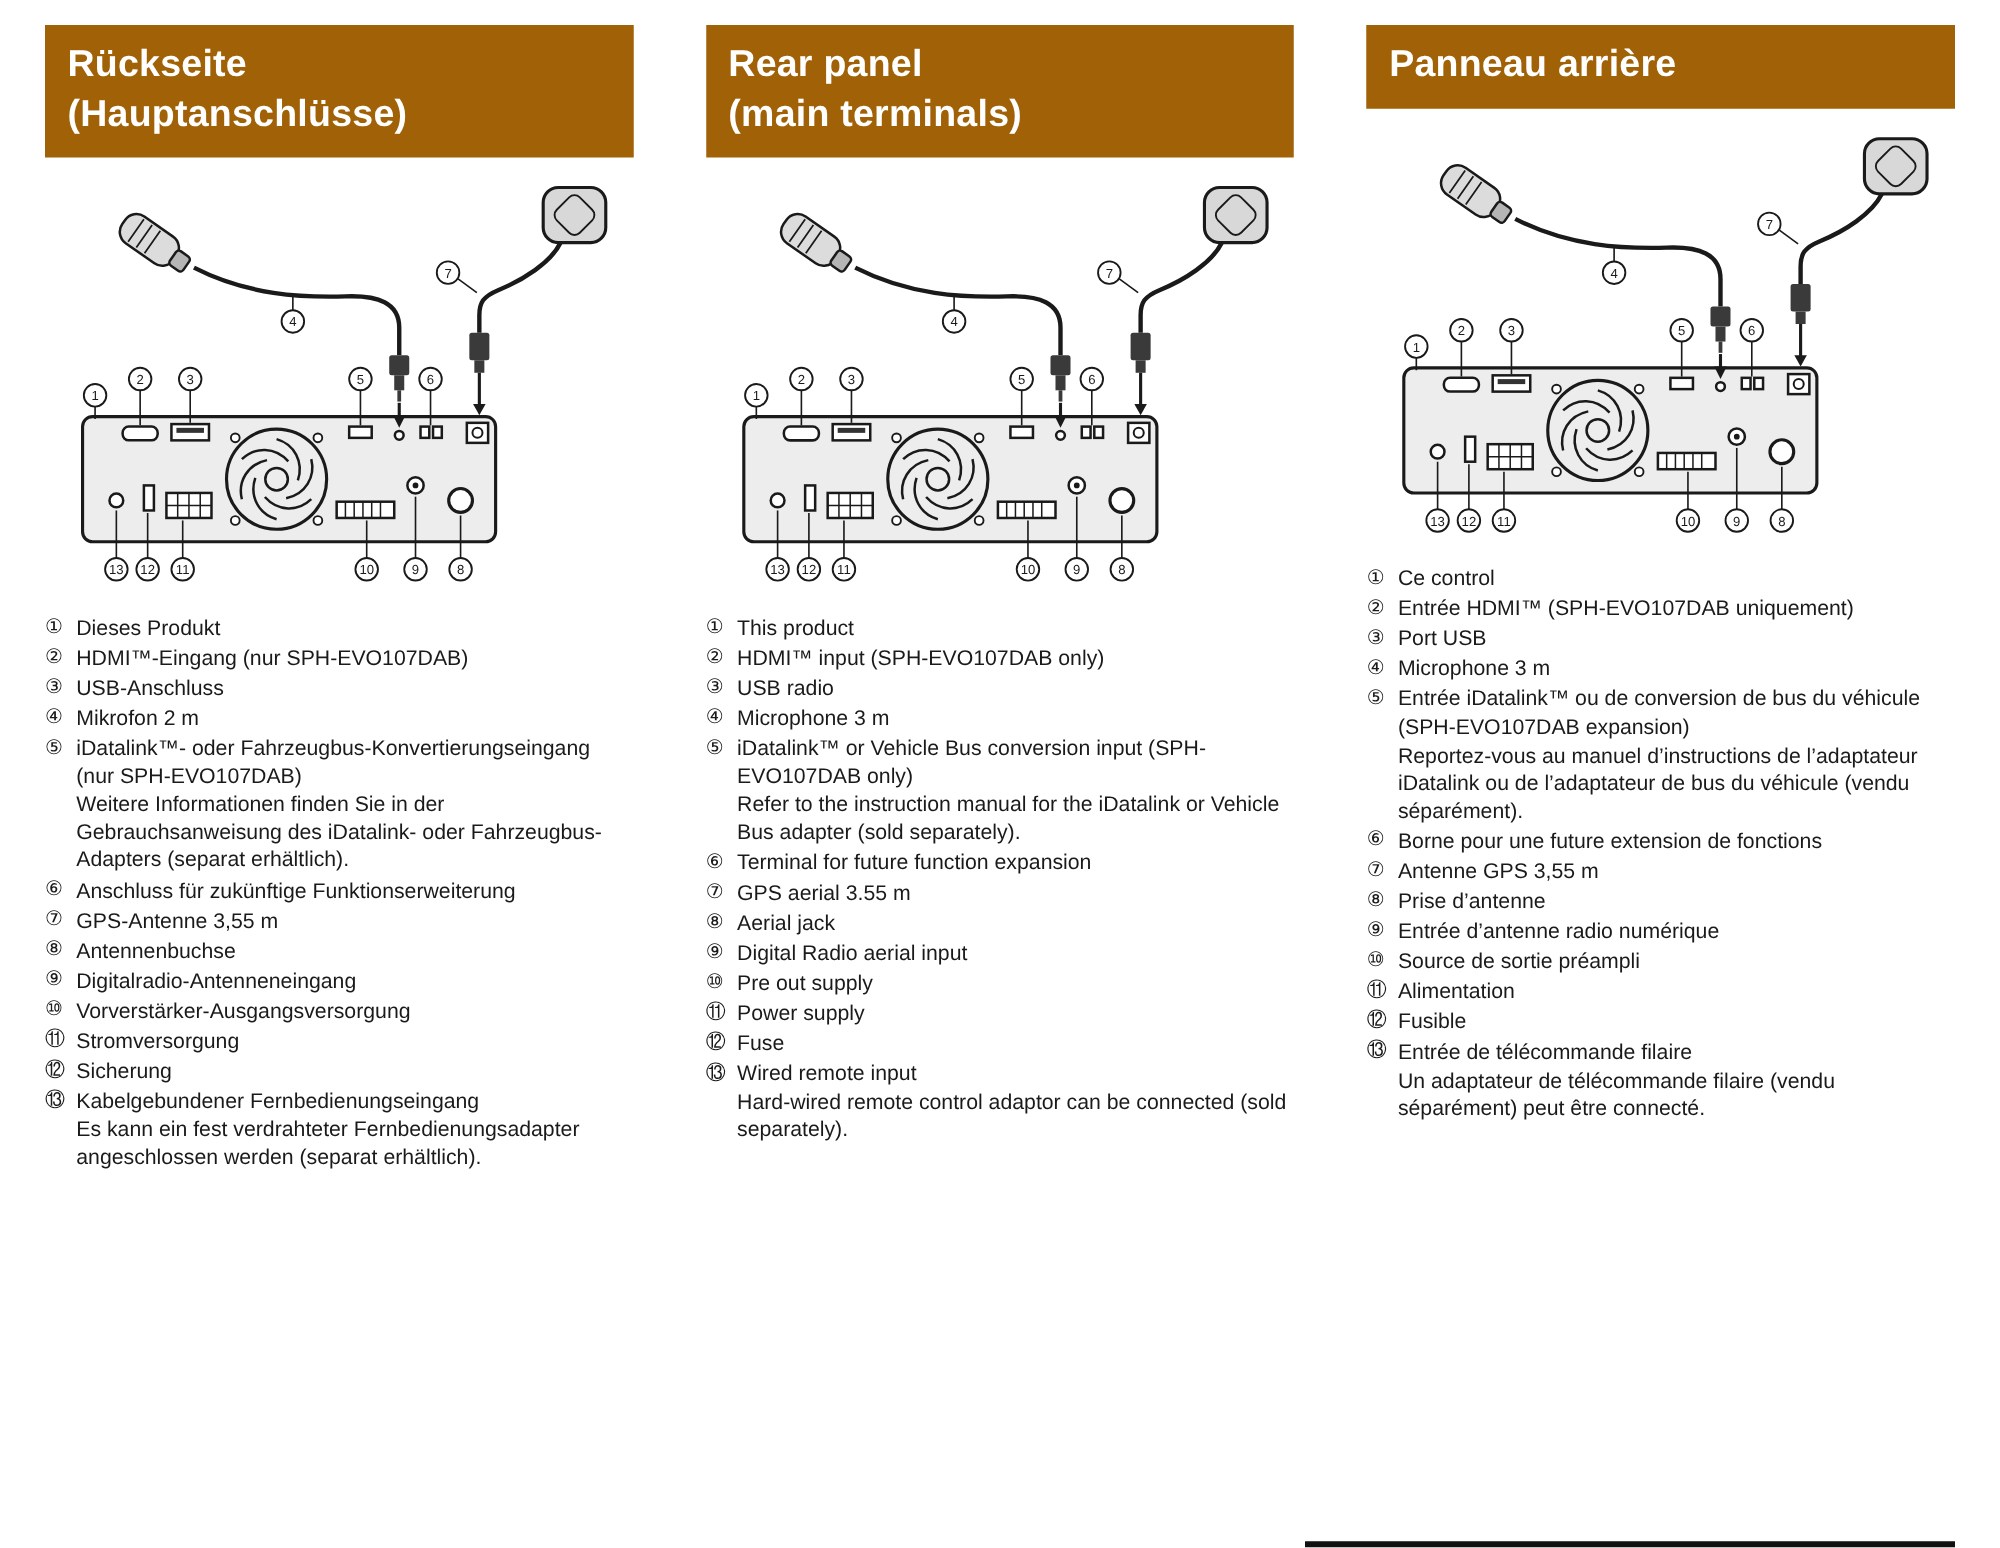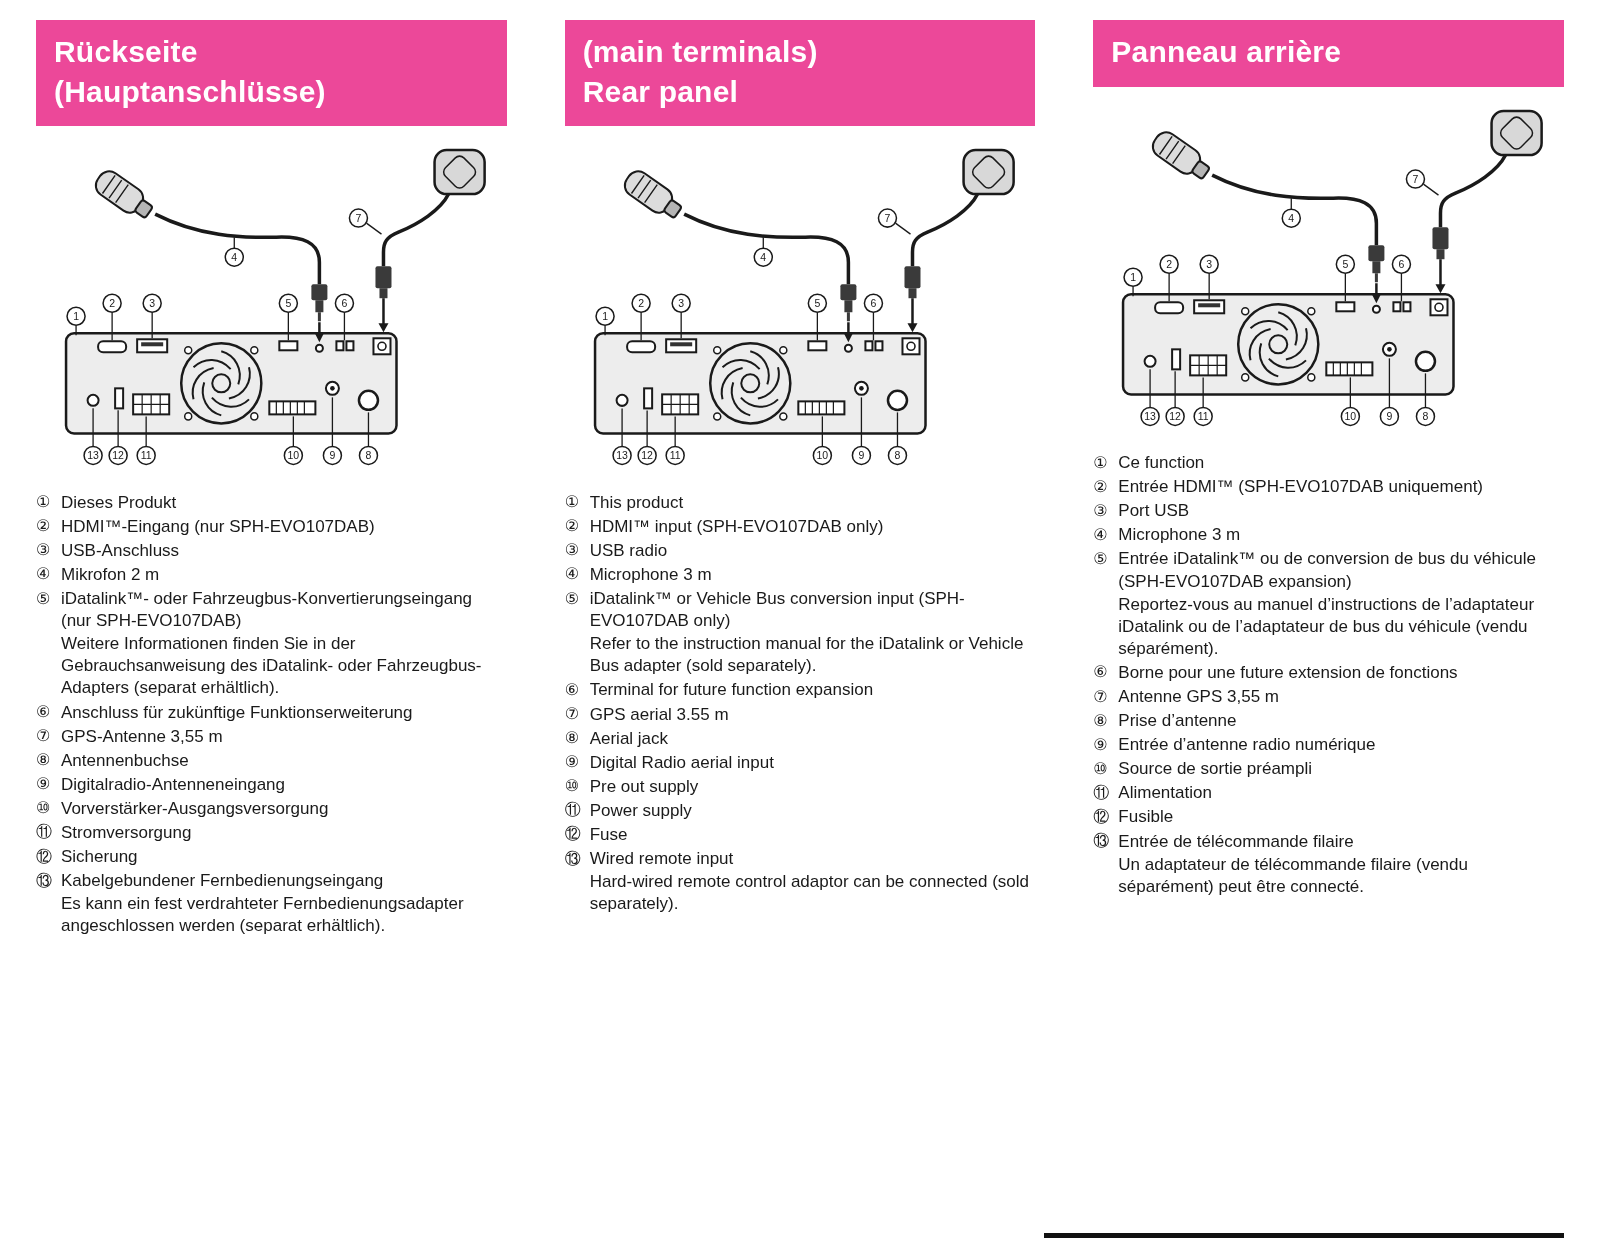--- a/index.html
+++ b/index.html
@@ -14,21 +14,21 @@
   }
   .page {
     display: grid;
     grid-template-columns: 1fr 1fr 1fr;
     gap: 58px;
     padding: 20px 36px 0 36px;
     box-sizing: border-box;
   }
   .column { min-width: 0; }
   .col-header {
-    background: #ec4899;
+    background: #a16207;
     color: #ffffff;
     font-weight: bold;
     font-size: 30px;
     line-height: 1.32;
     padding: 12px 18px 15px 18px;
     letter-spacing: 0.2px;
   }
   .diagram { margin: 12px 0 8px 0; }
   .diagram svg { width: 100%; height: auto; display: block; }
   .item-list { font-size: 17px; line-height: 1.3; margin-top: 4px; }
@@ -270,22 +270,22 @@
           <div class="item-body">
             <div>Kabelgebundener Fernbedienungseingang</div>
             <div class="note">Es kann ein fest verdrahteter Fernbedienungsadapter angeschlossen werden (separat erhältlich).</div>
           </div>
         </div>
       </div>
   </div>
 
   <div class="column">
     <div class="col-header">
+      <div>Rear panel</div>
       <div>(main terminals)</div>
-      <div>Rear panel</div>
     </div>
     <div class="diagram">
   <svg class="diagram-svg" viewBox="0 0 470 345" xmlns="http://www.w3.org/2000/svg">
 
     <g>
       <rect x="30" y="195" width="330" height="100" rx="8" fill="#ededed" stroke="#1a1a1a" stroke-width="2.5"></rect>
 
       <rect x="62" y="203" width="28" height="11" rx="5" fill="#ffffff" stroke="#1a1a1a" stroke-width="2"></rect>
 
       <rect x="101" y="201" width="30" height="13" fill="#ffffff" stroke="#1a1a1a" stroke-width="2"></rect>
@@ -621,21 +621,21 @@
             <text class="callout-num" x="82" y="321">12</text>
       <circle class="callout-circle" cx="57" cy="317" r="9"></circle>
             <text class="callout-num" x="57" y="321">13</text>
     </g>
   </svg>
 </div>
     <div class="item-list">
         <div class="item">
           <span class="num">①</span>
           <div class="item-body">
-            <div>Ce function</div>
+            <div>Ce control</div>
           </div>
         </div>
         <div class="item">
           <span class="num">②</span>
           <div class="item-body">
             <div>Entrée HDMI™ (SPH-EVO107DAB uniquement)</div>
           </div>
         </div>
         <div class="item">
           <span class="num">③</span>

